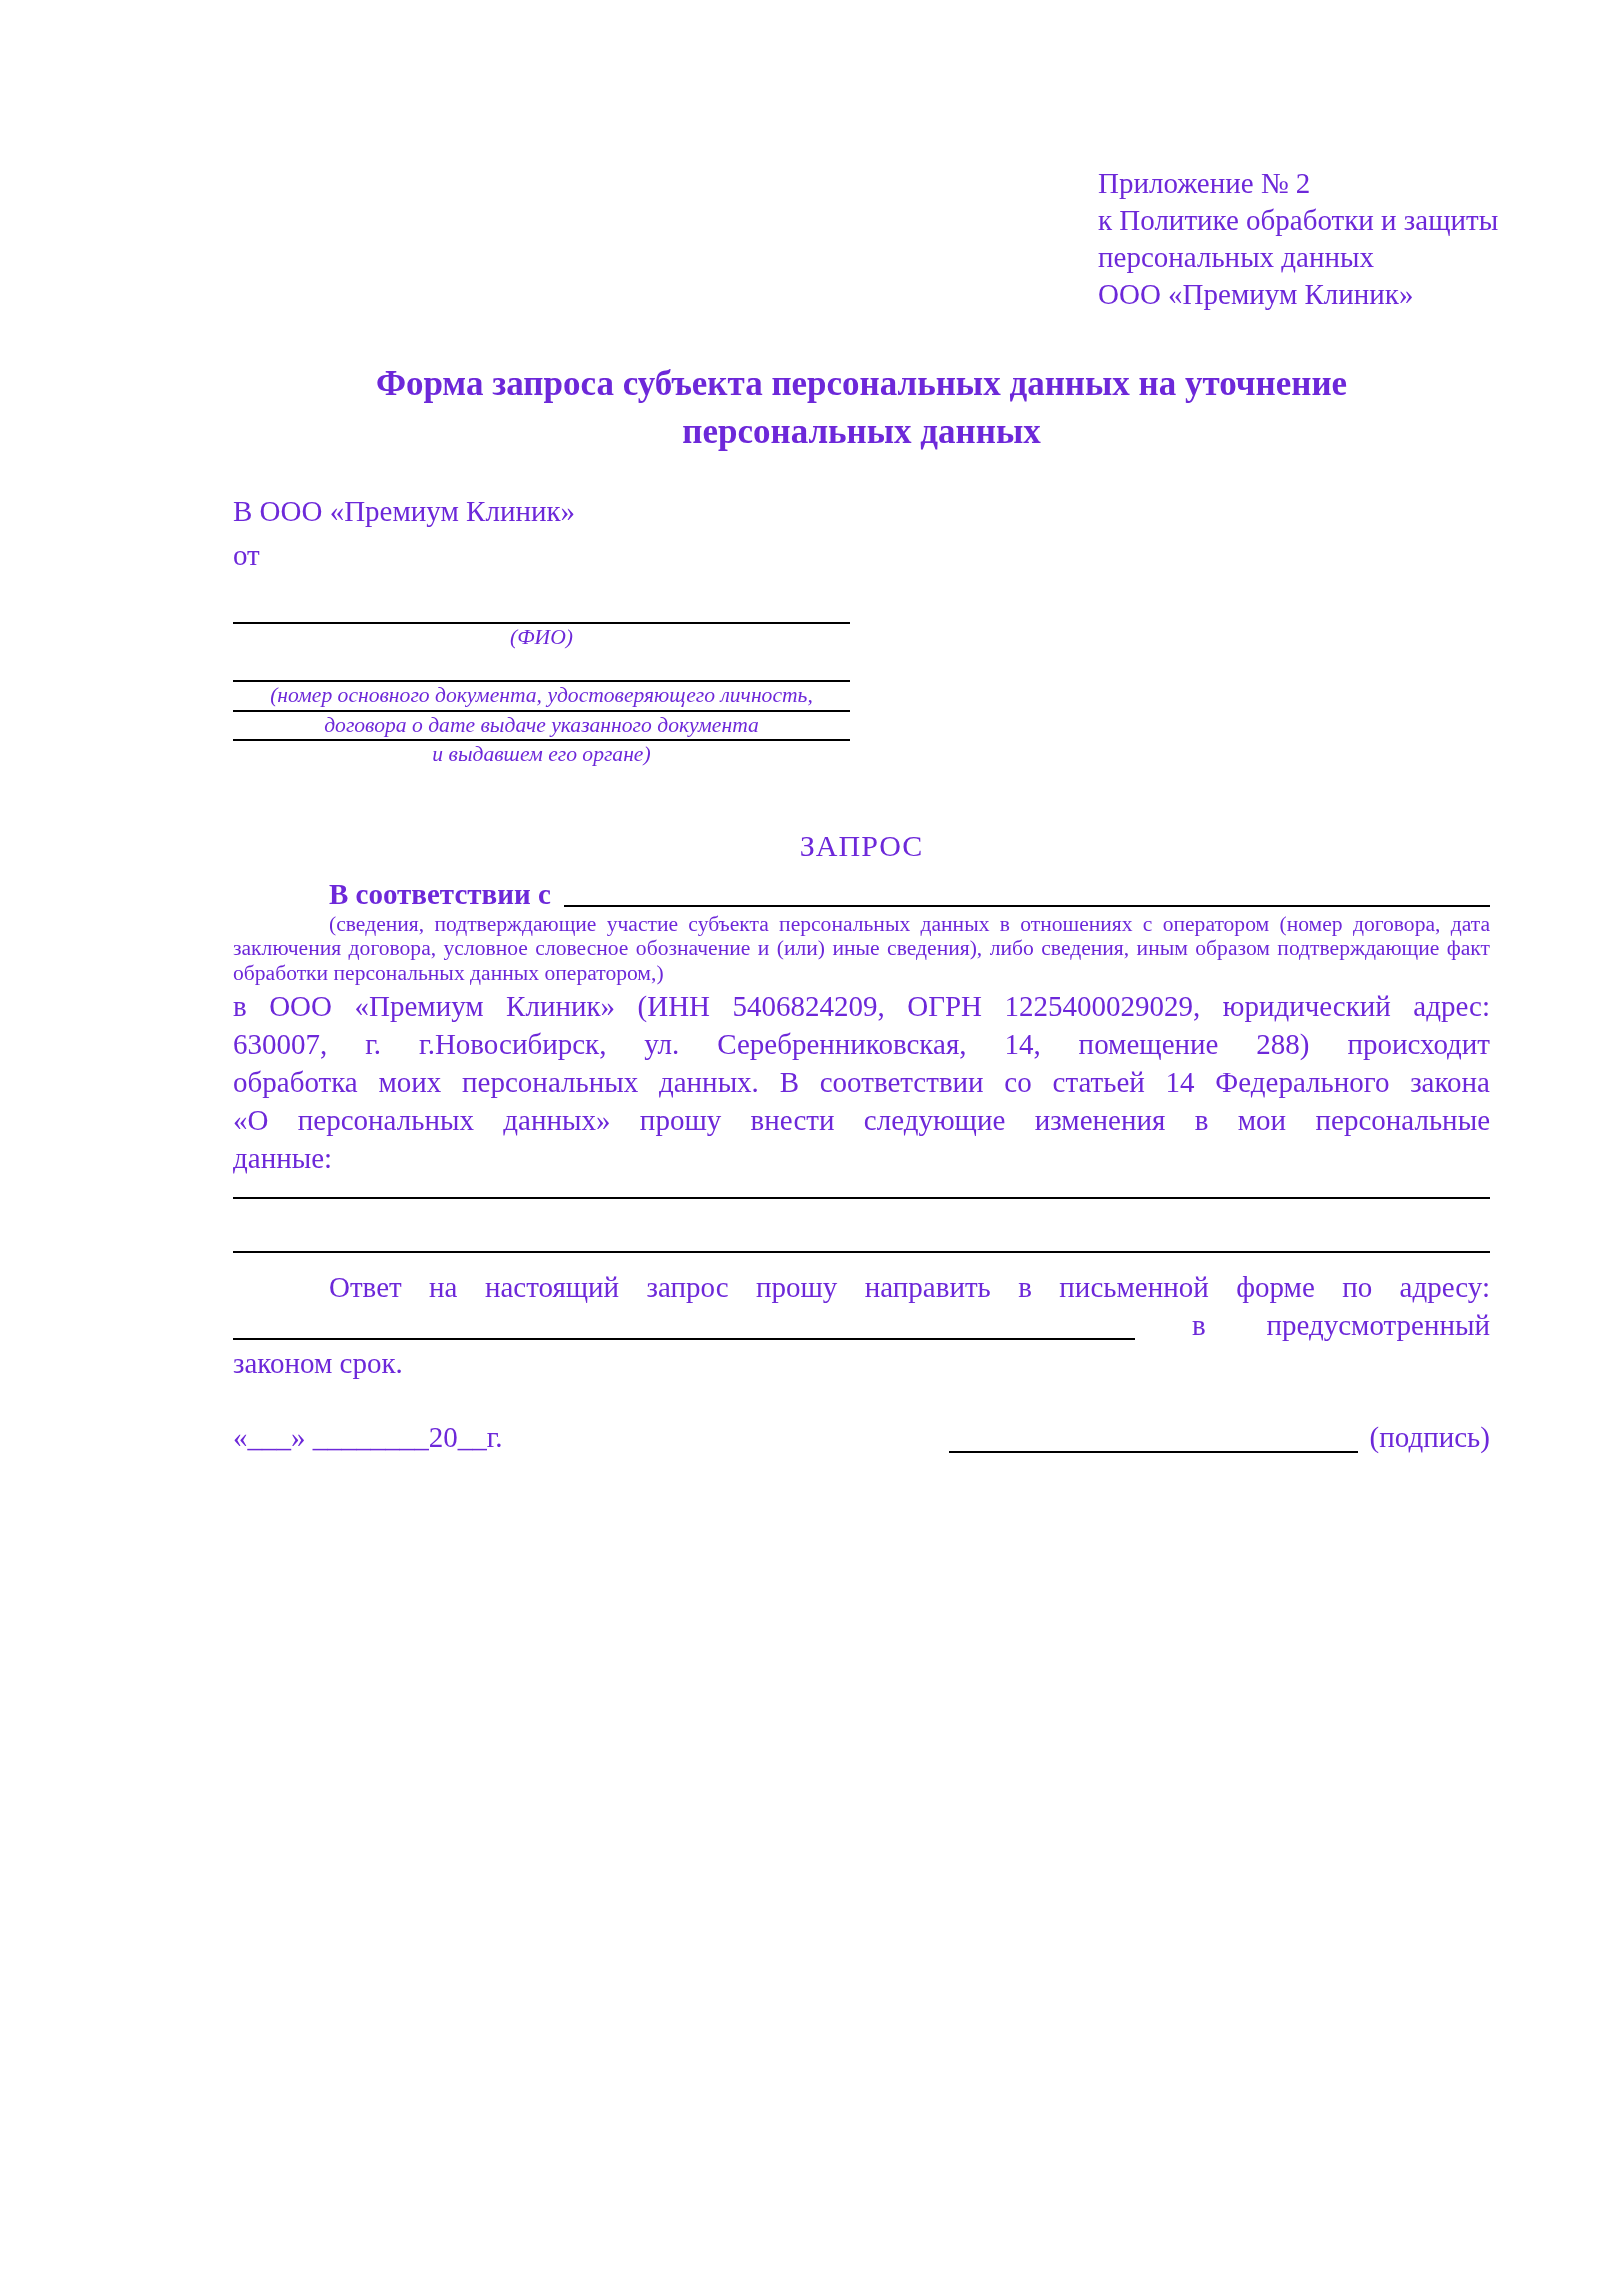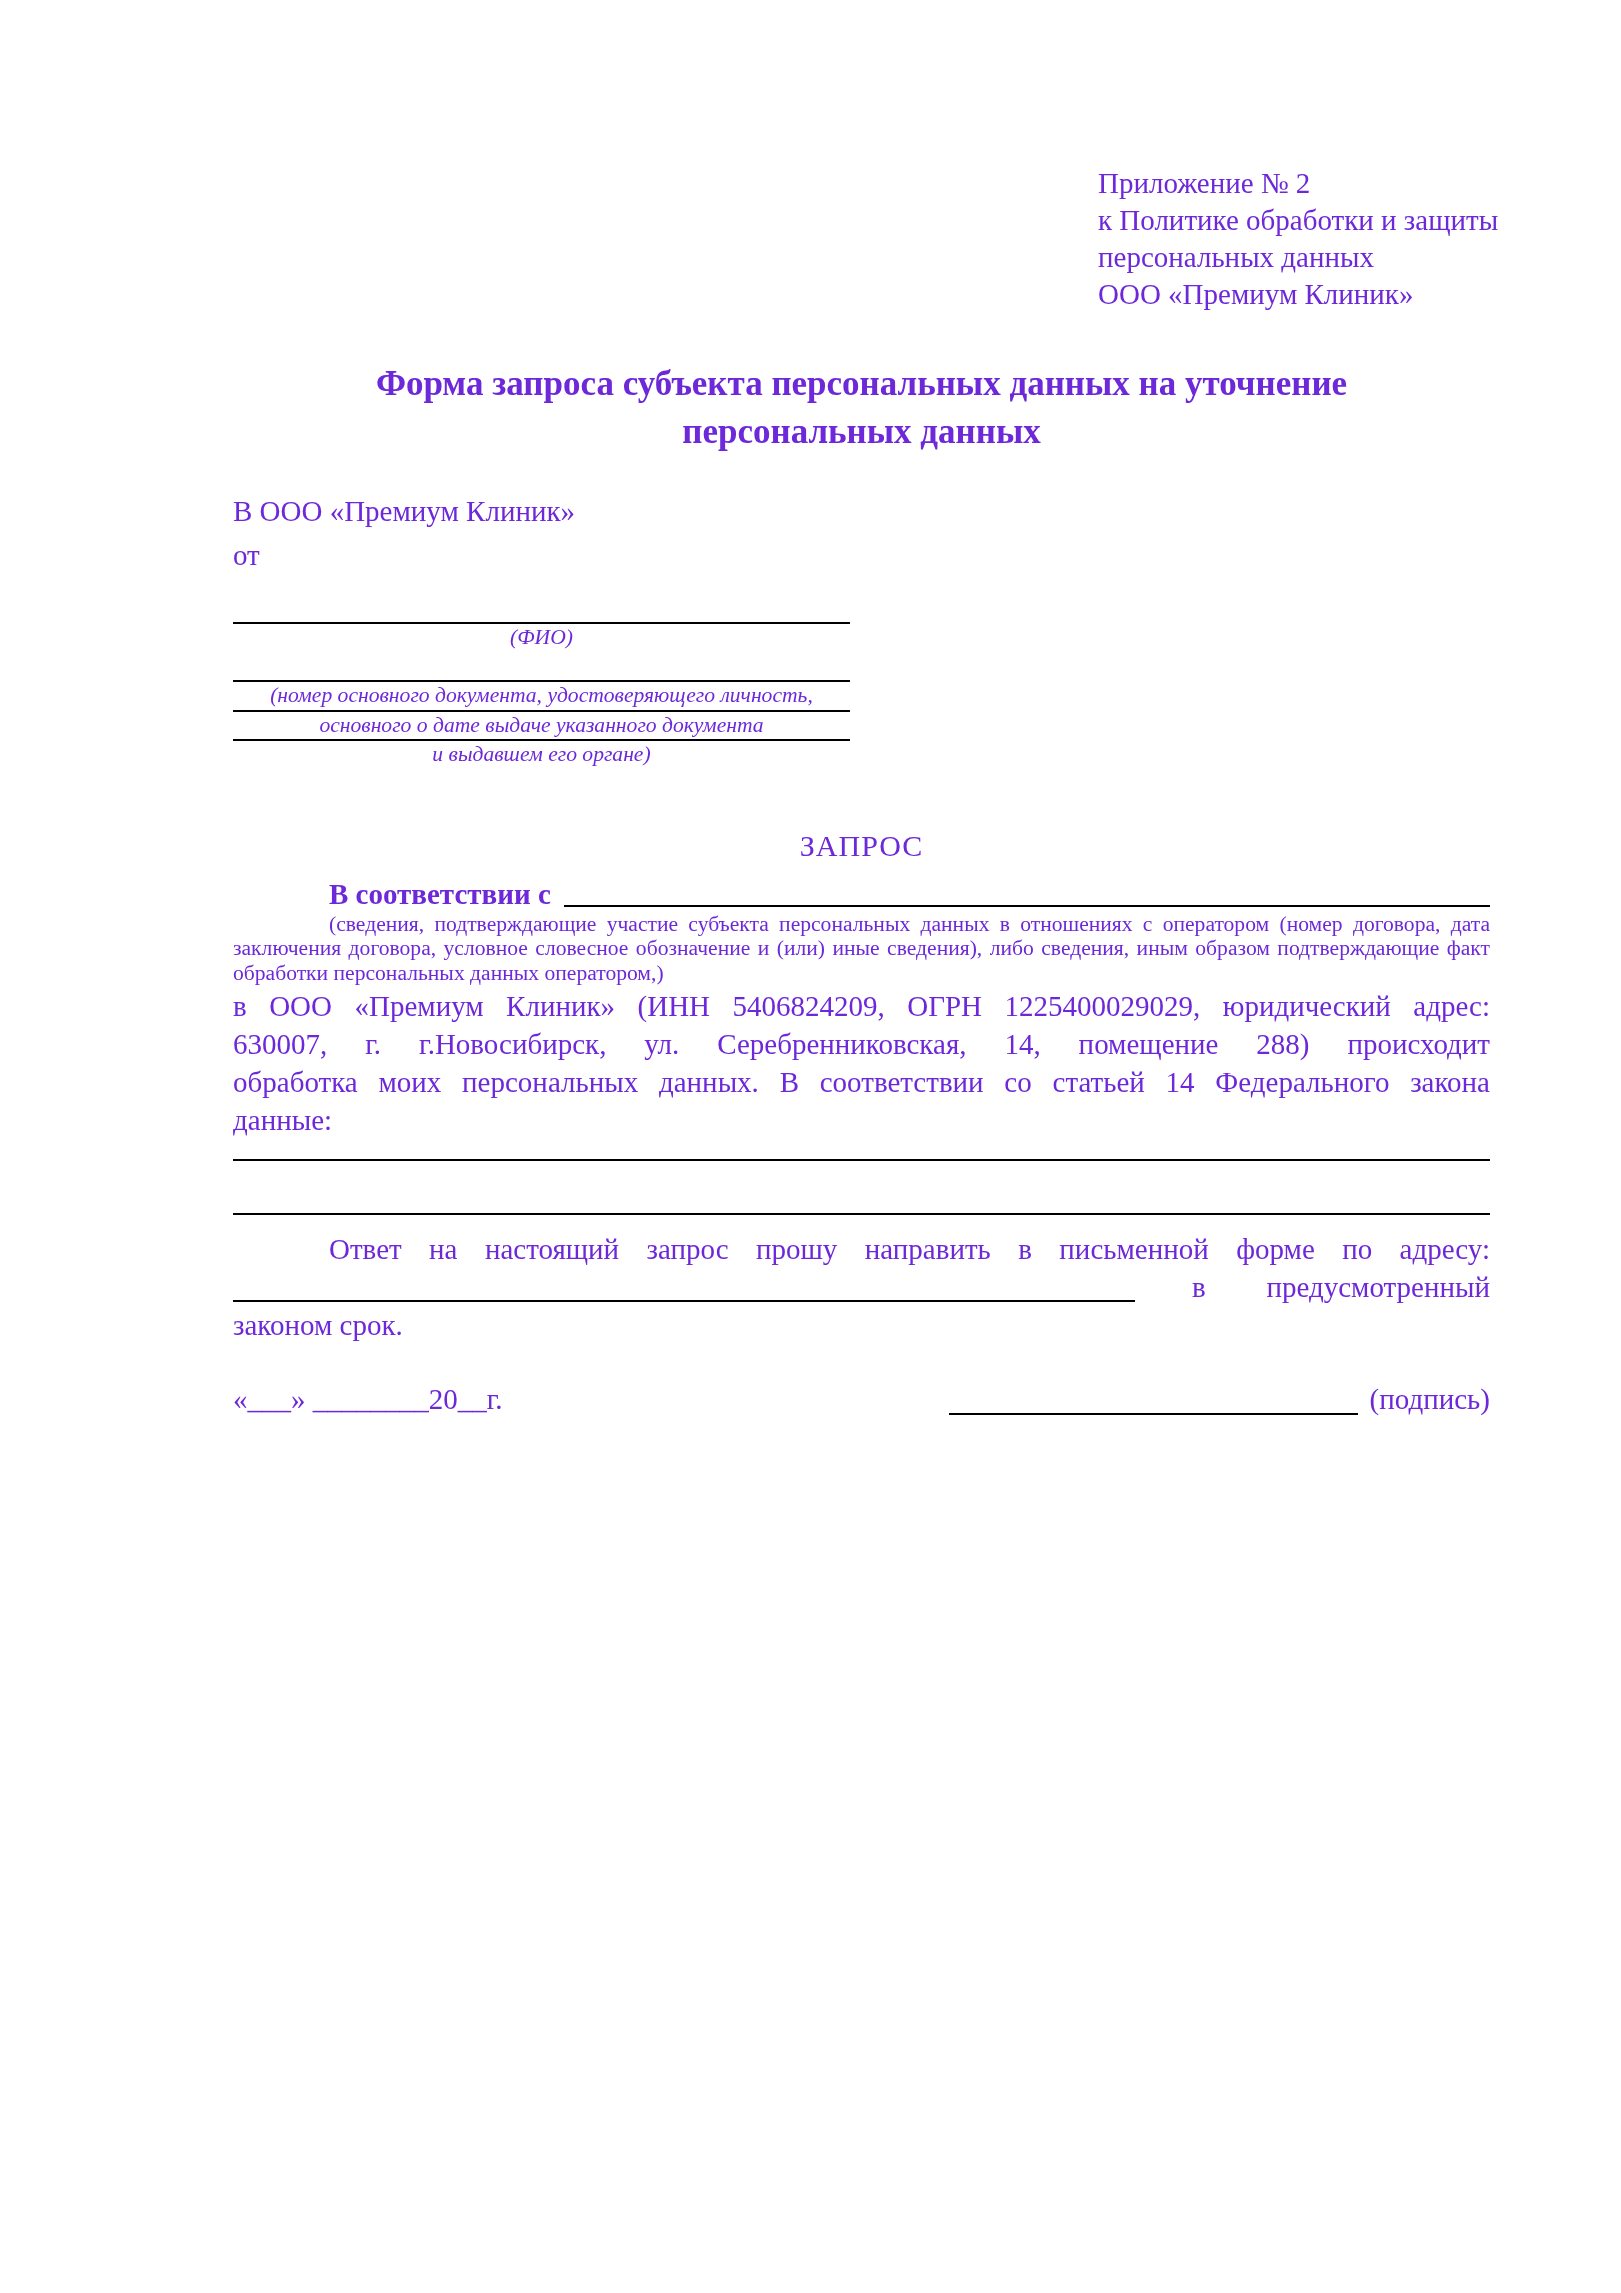--- a/index.html
+++ b/index.html
@@ -102,21 +102,21 @@
       <div class="caption">(ФИО)</div>
     </div>
 
     <div class="field">
       <div class="line"></div>
       <div class="caption">(номер основного документа, удостоверяющего личность,</div>
     </div>
 
     <div class="field">
       <div class="line"></div>
-      <div class="caption">основного о дате выдаче указанного документа</div>
+      <div class="caption">договора о дате выдаче указанного документа</div>
     </div>
 
     <div class="field">
       <div class="line"></div>
       <div class="caption">и выдавшем его органе)</div>
     </div>
   </div>
 
   <div class="request-heading">ЗАПРОС</div>
 
@@ -128,20 +128,21 @@
   <div class="note">
     <div class="note-line first just">(сведения, подтверждающие участие субъекта персональных данных в отношениях с оператором (номер договора, дата</div>
     <div class="note-line just">заключения договора, условное словесное обозначение и (или) иные сведения), либо сведения, иным образом подтверждающие факт</div>
     <div class="note-line">обработки персональных данных оператором,)</div>
   </div>
 
   <div class="body-par">
     <div class="body-line just">в ООО «Премиум Клиник» (ИНН 5406824209, ОГРН 1225400029029, юридический адрес:</div>
     <div class="body-line just">630007, г. г.Новосибирск, ул. Серебренниковская, 14, помещение 288) происходит</div>
     <div class="body-line just">обработка моих персональных данных. В соответствии со статьей 14 Федерального закона</div>
+    <div class="body-line just">«О персональных данных» прошу внести следующие изменения в мои персональные</div>
     <div class="body-line">данные:</div>
   </div>
 
   <div class="rule rule-1"></div>
   <div class="rule rule-2"></div>
 
   <div class="answer-line1 just">Ответ на настоящий запрос прошу направить в письменной форме по адресу:</div>
   <div class="answer-line2">
     <span class="fill"></span>
     <span class="w1">в</span>

